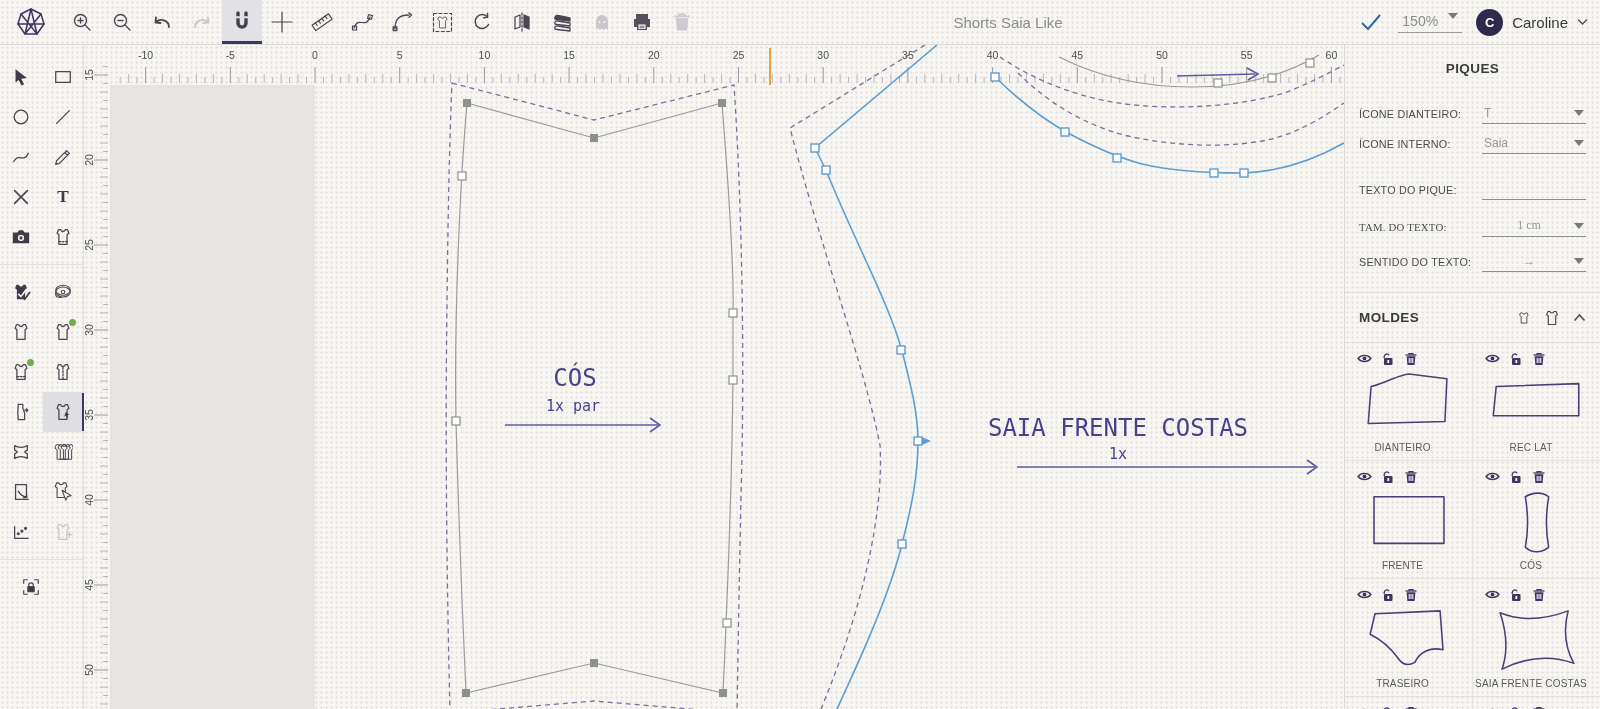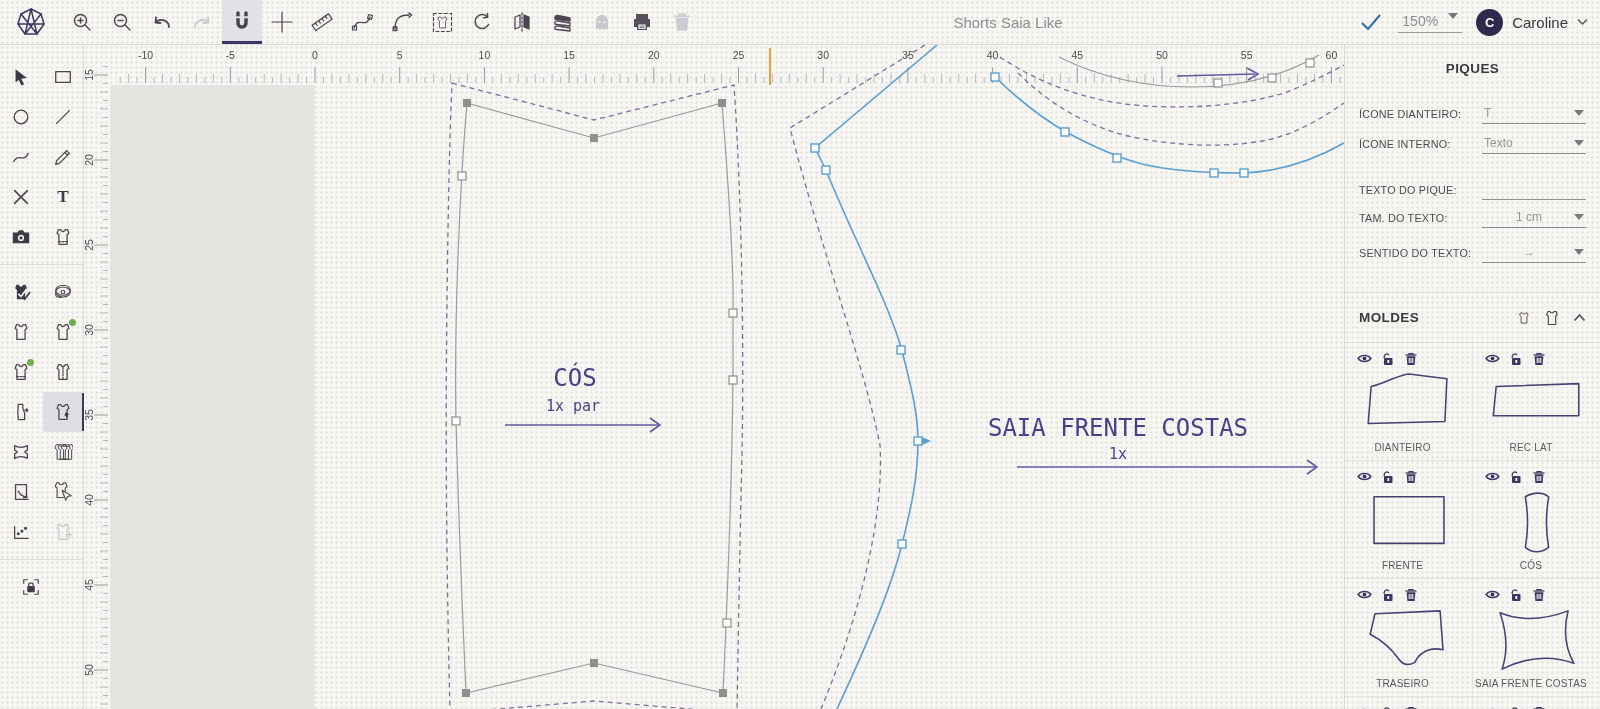--- a/index.html
+++ b/index.html
@@ -57,21 +57,21 @@
   .rul-num { font-size:10.5px; fill:#4f4f4f; font-family:"Liberation Sans",sans-serif; }
   .tick { stroke:#b8b6c4; stroke-width:1; }
   .tick.major { stroke:#9a98a8; }
 
   
   #panel { width:256px; border-left:1px solid #dcdad5; display:flex; flex-direction:column; }
   .sec-title { font-size:13.5px; font-weight:bold; color:#3b3b3b; letter-spacing:.4px;text-align:center; }
   #piques { height:247px; padding:16px 14px 0 14px; }
   .pq-row { display:flex; align-items:flex-end; justify-content:space-between; height:24px; }
   .pq-row.r0 { margin-top:24px; } .pq-row.r1 { margin-top:6px; } .pq-row.r2 { margin-top:22px; }
-  .pq-row.r3 { margin-top:4px; } .pq-row.r4 { margin-top:11px; }
+  .pq-row.r3 { margin-top:13px;font-family:Liberation Serif, serif; } .pq-row.r4 { margin-top:11px; }
   .pq-label { font-size:10.8px; color:#4c4c4c; letter-spacing:.2px; padding-bottom:4px; }
   .pq-ctl { width:104px; border-bottom:1px solid #8f8f8f; display:flex; align-items:center;
     justify-content:space-between; padding:0 2px 3px 2px; cursor:pointer; }
   .pq-ctl.center .pq-val { text-align:center; flex:1; }
   .pq-val { font-size:12px; color:#979797; min-height:14px; }
   .caret { width:0; height:0; border-left:5px solid transparent; border-right:5px solid transparent;
     border-top:6px solid #7a7a7a; }
   .pq-input { width:104px; border:none; border-bottom:1px solid #8f8f8f; background:transparent;
     font-size:12px; color:#555; padding-bottom:3px; }
 
@@ -748,21 +748,21 @@
           <div class="pq-row r0">
     <span class="pq-label">ÍCONE DIANTEIRO:</span>
   <span class="pq-ctl">
               <span class="pq-val">T</span>
               <span class="caret"></span>
             </span>
           </div>
           <div class="pq-row r1">
     <span class="pq-label">ÍCONE INTERNO:</span>
   <span class="pq-ctl">
-              <span class="pq-val">Texto</span>
+              <span class="pq-val">Saia</span>
               <span class="caret"></span>
             </span>
           </div>
           <div class="pq-row r2">
     <span class="pq-label">TEXTO DO PIQUE:</span>
   <input class="pq-input" style="">
           </div>
           <div class="pq-row r3">
     <span class="pq-label">TAM. DO TEXTO:</span>
   <span class="pq-ctl center">

